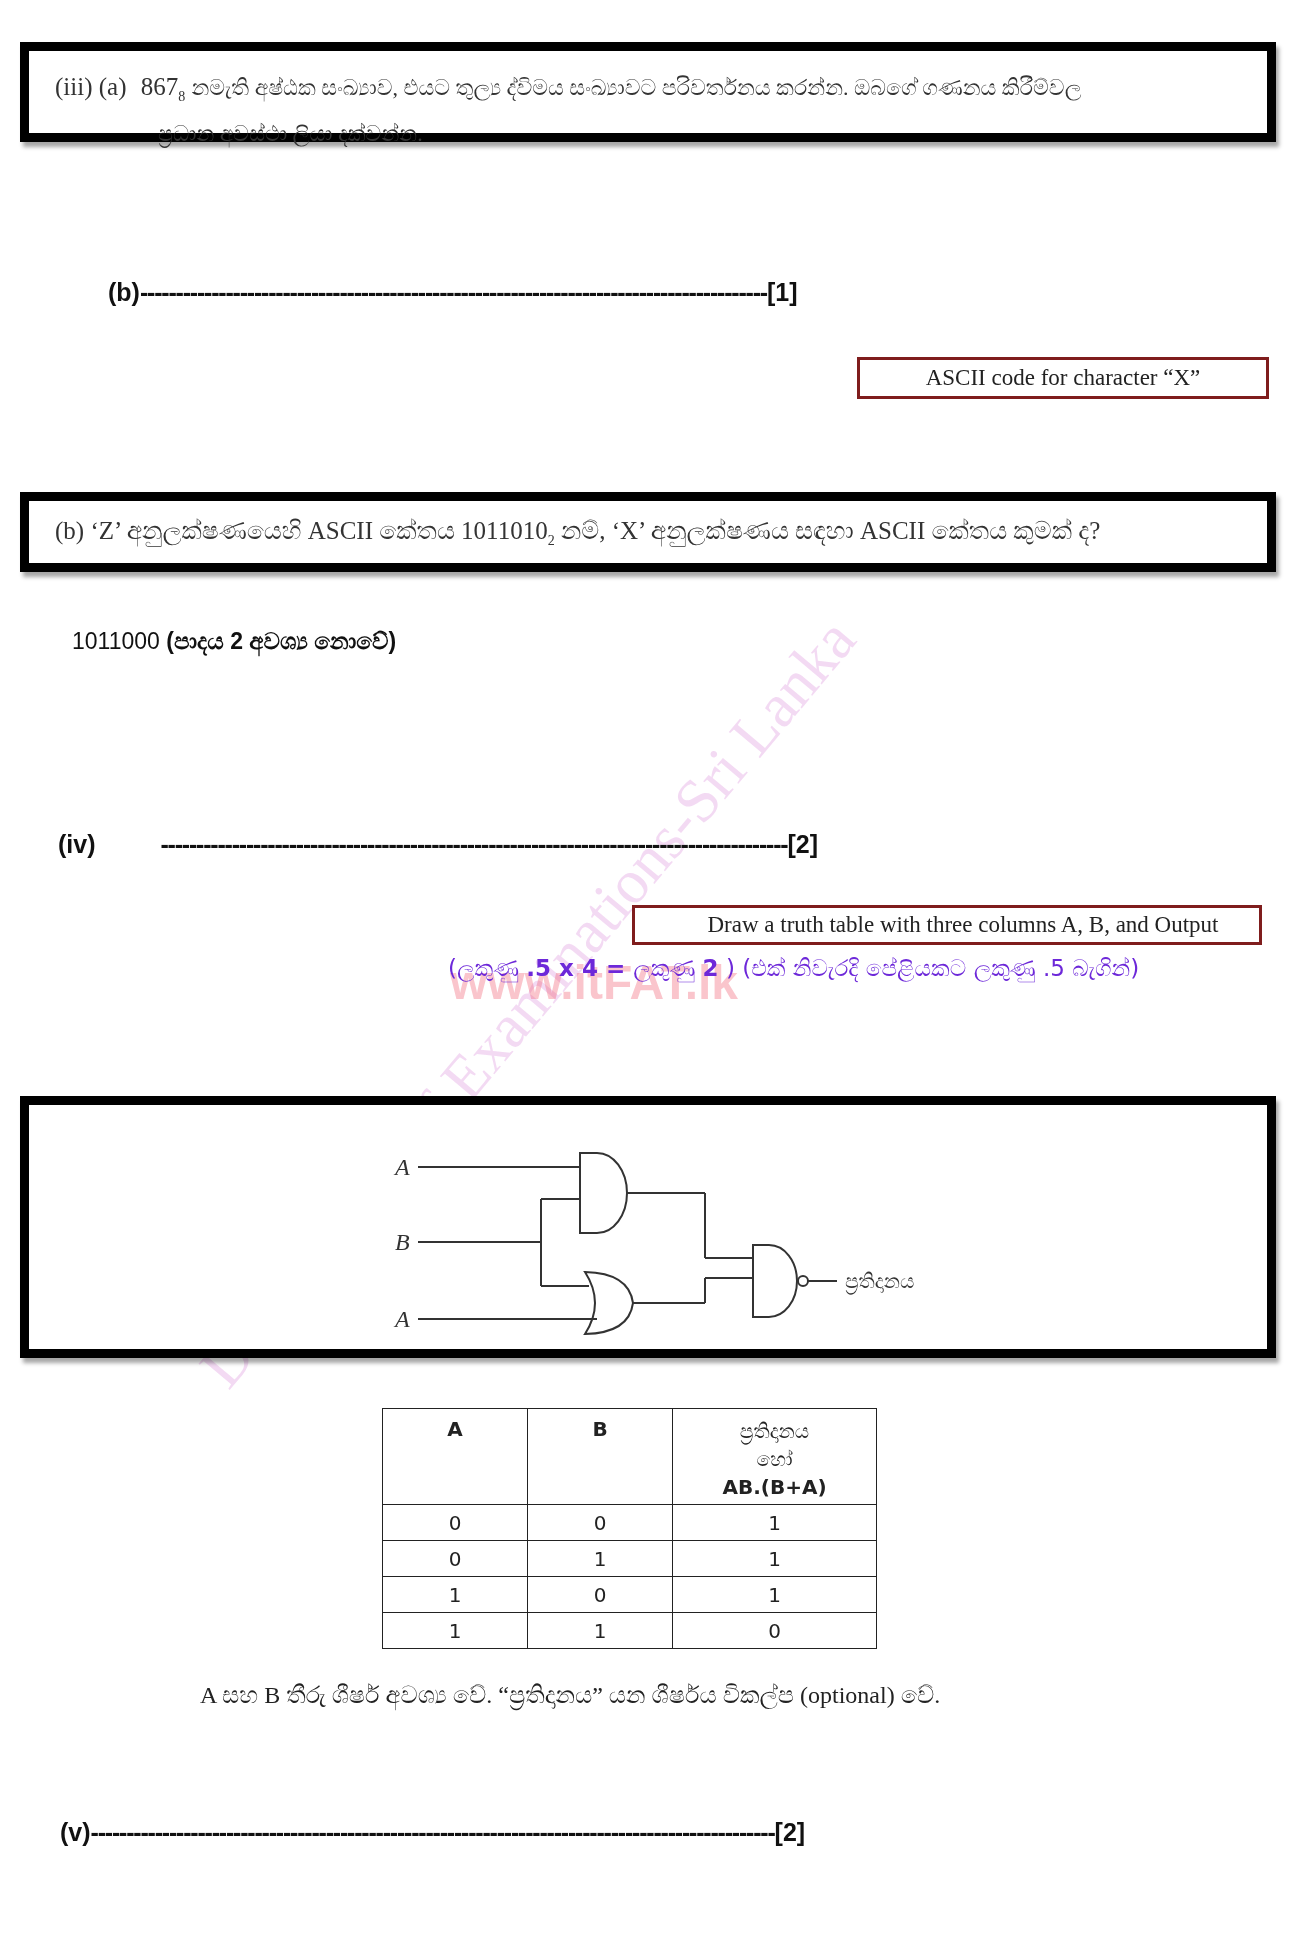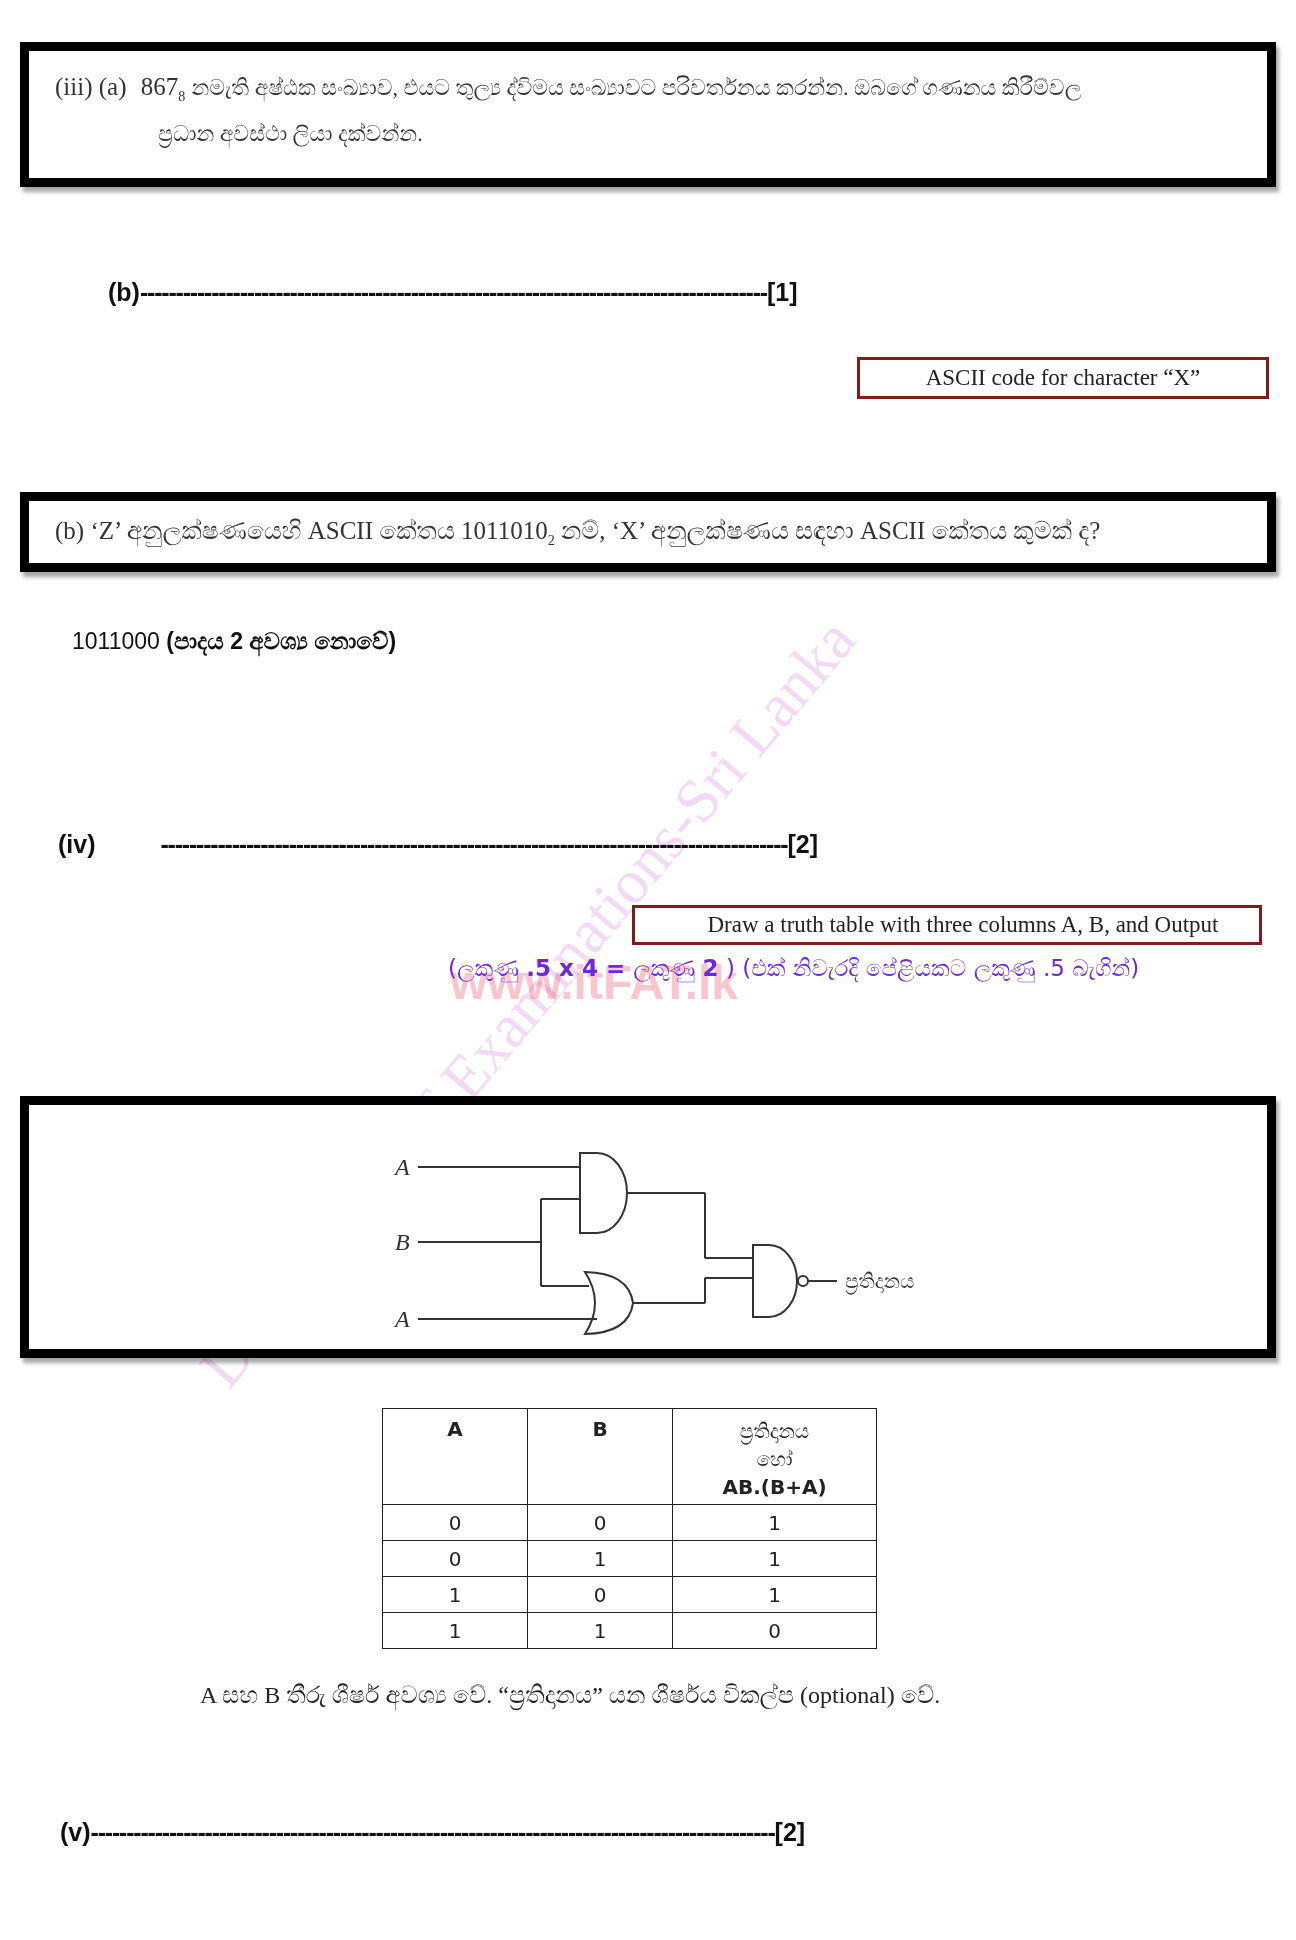--- a/index.html
+++ b/index.html
@@ -22,21 +22,21 @@
     .watermark { position: absolute; font-family: "Liberation Serif", serif; color: rgba(220, 150, 220, 0.35); font-size: 64px; transform-origin: left bottom; white-space: nowrap; pointer-events: none; }
     .watermark2 { position: absolute; font-family: "Liberation Sans", sans-serif; font-weight: bold; color: rgba(240, 90, 110, 0.35); font-size: 48px; white-space: nowrap; pointer-events: none; }
     sub { font-size: 14px; }
   </style>
 </head>
 <body>
 
 <div class="watermark" style="left:240px; top:1330px; transform: rotate(-50deg); font-size:62px;">Department of Examinations-Sri Lanka</div>
 <div class="watermark2" style="left:450px; top:955px;text-align:center;">www.itFAT.lk</div>
 
-<div class="qbox" style="left:20px; top:42px; width:1256px; height:145px;">
+<div class="qbox" style="left:20px; top:42px; width:1256px; height:100px;">
   <div class="qtext abs" style="left:26px; top:18px; width:1210px;">
     <span>(iii) (a)</span>
     <span style="margin-left:8px;"><span>867</span><sub>8</sub></span>
     <span style="font-size:22px;">නමැති අෂ්ඨක සංඛ්‍යාව, එයට තුල්‍ය ද්විමය සංඛ්‍යාවට පරිවර්තනය කරන්න. ඔබගේ ගණනය කිරීම්වල</span>
     <br>
     <span style="margin-left:103px; font-size:22px;">ප්‍රධාන අවස්ථා ලියා දක්වන්න.</span>
   </div>
 </div>
 
 <div class="ans-line abs" style="left:108px; top:278px;">

